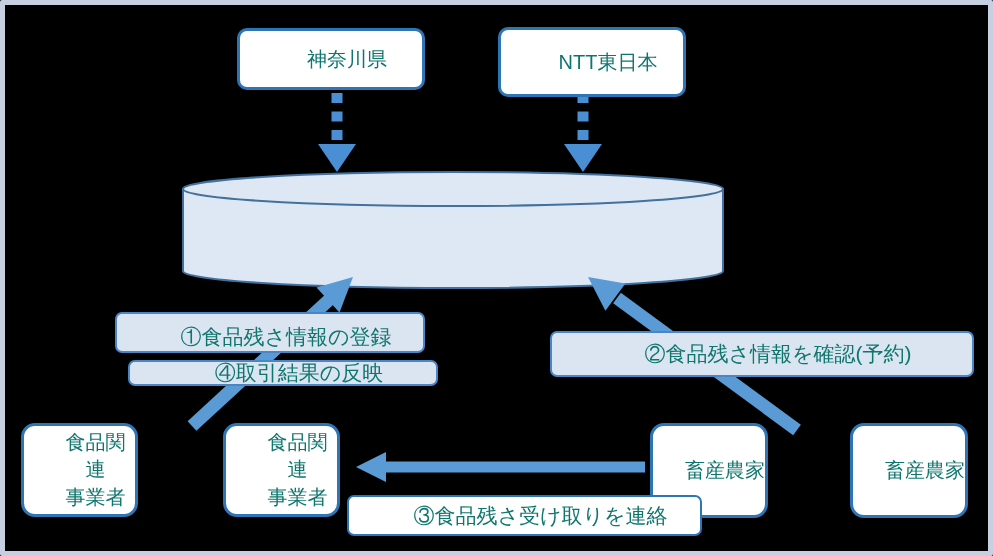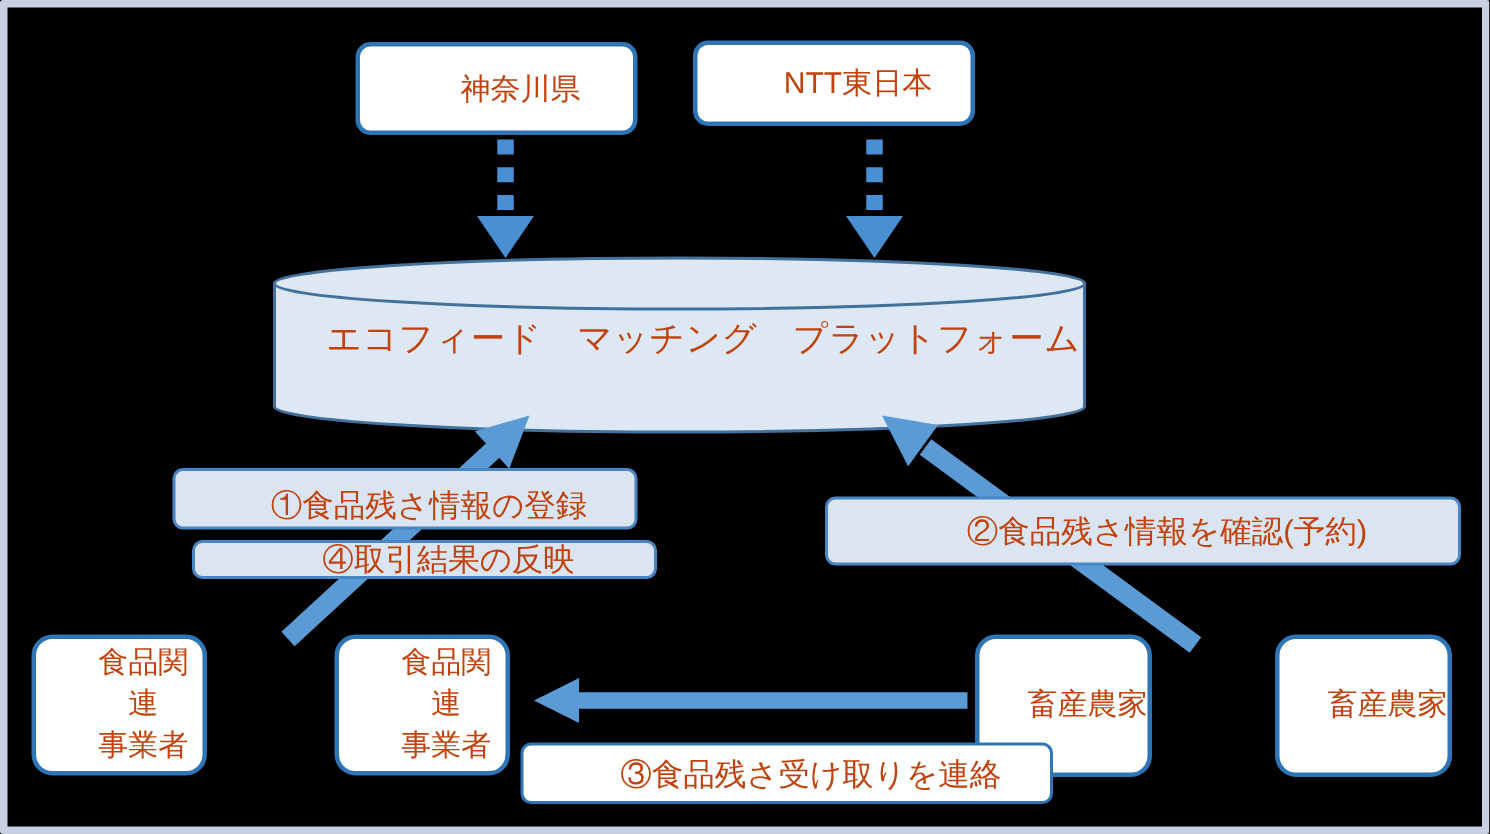--- a/index.html
+++ b/index.html
@@ -6,21 +6,21 @@
     --frame:#c6d0e2; --background:#000000;
     --box-border:#2e75b6; --label-border:#4a86c5;
     --label-fill:#dbe5f1; --cylinder-fill:#dee8f4; --cylinder-border:#41719c;
     --arrow:#5b9bd5; --dashed-arrow:#4a8fd3;
   }
   html,body{margin:0;padding:0;background:#222;}
   body{font-family:"Liberation Sans",sans-serif;}
   .canvas{position:relative;width:993px;height:556px;background:var(--background);overflow:hidden;}
   .frame{position:absolute;inset:0;border:5px solid var(--frame);border-radius:2px;pointer-events:none;z-index:30;}
   .layer{position:absolute;left:0;top:0;width:993px;height:556px;z-index:5;}
-  .abs{position:absolute;box-sizing:border-box;display:flex;align-items:center;justify-content:center;text-align:center;color:#c2410c;padding-left:32px;}
+  .abs{position:absolute;box-sizing:border-box;display:flex;align-items:center;justify-content:center;text-align:center;color:#0f766e;padding-left:32px;}
   .node{background:#ffffff;border:3px solid var(--box-border);border-radius:10px;font-size:20px;z-index:10;}
   .node.big{border-radius:14px;line-height:1.38;}
   .flow-label{background:var(--label-fill);border:2px solid var(--label-border);border-radius:7px;font-size:21px;z-index:20;}
   .flow-label.white{background:#ffffff;border-color:var(--box-border);}
   .cyl-text{z-index:15;pointer-events:none;}
   .cyl-title{font-size:23px;letter-spacing:0.5px;}
   .cyl-note{font-size:17px;}
   svg .cyl{fill:var(--cylinder-fill);stroke:var(--cylinder-border);stroke-width:2px;}
   svg .dash{stroke:var(--dashed-arrow);stroke-width:11px;stroke-dasharray:10 8.5;}
   svg .dhead{fill:var(--dashed-arrow);}
@@ -62,27 +62,24 @@
 
     <g>
       <line class="thin" x1="645" y1="467" x2="384" y2="467"></line>
       <polygon class="ahead" points="356,467 386,452 386,482"></polygon>
     </g>
   </svg>
 
   <div class="abs node" style="left:237px;top:28px;width:188px;height:62px;">
     <span>神奈川県</span>
   </div>
-  <div class="abs node" style="left:462px;top:27px;width:188px;height:57px;">
+  <div class="abs node" style="left:498px;top:27px;width:188px;height:70px;">
     <span>NTT東日本</span>
   </div>
 
-  <div class="abs cyl-text cyl-title" style="left:183px;top:212px;width:540px;height:26px;">
-    <span>エコフィード　マッチング　プラットフォーム</span>
-  </div>
 
   <div class="abs flow-label" style="left:115px;top:312px;width:310px;height:41px;align-items:flex-end;">
     <span>①食品残さ情報の登録</span>
   </div>
   <div class="abs flow-label" style="left:128px;top:360px;width:310px;height:26px;">
     <span>④取引結果の反映</span>
   </div>
   <div class="abs flow-label" style="left:550px;top:331px;width:424px;height:46px;">
     <span>②食品残さ情報を確認(予約)</span>
   </div>

